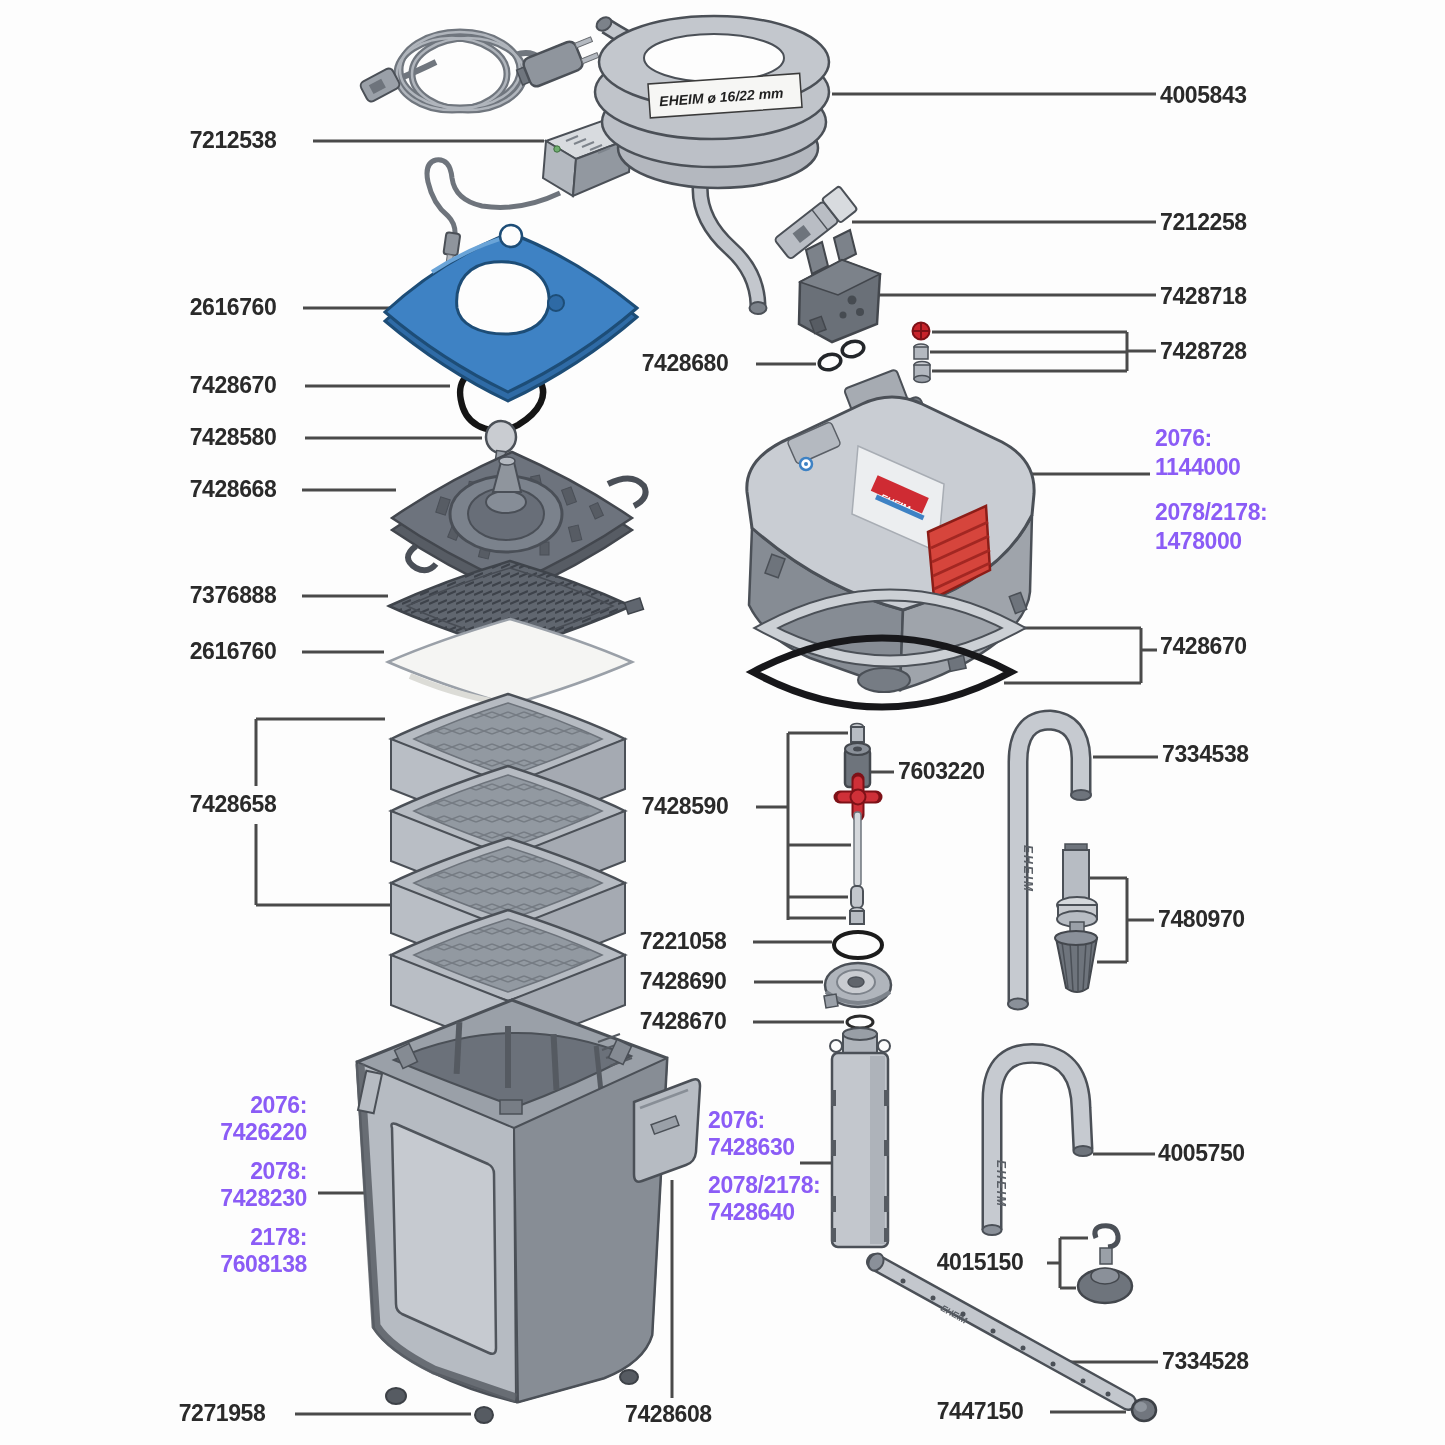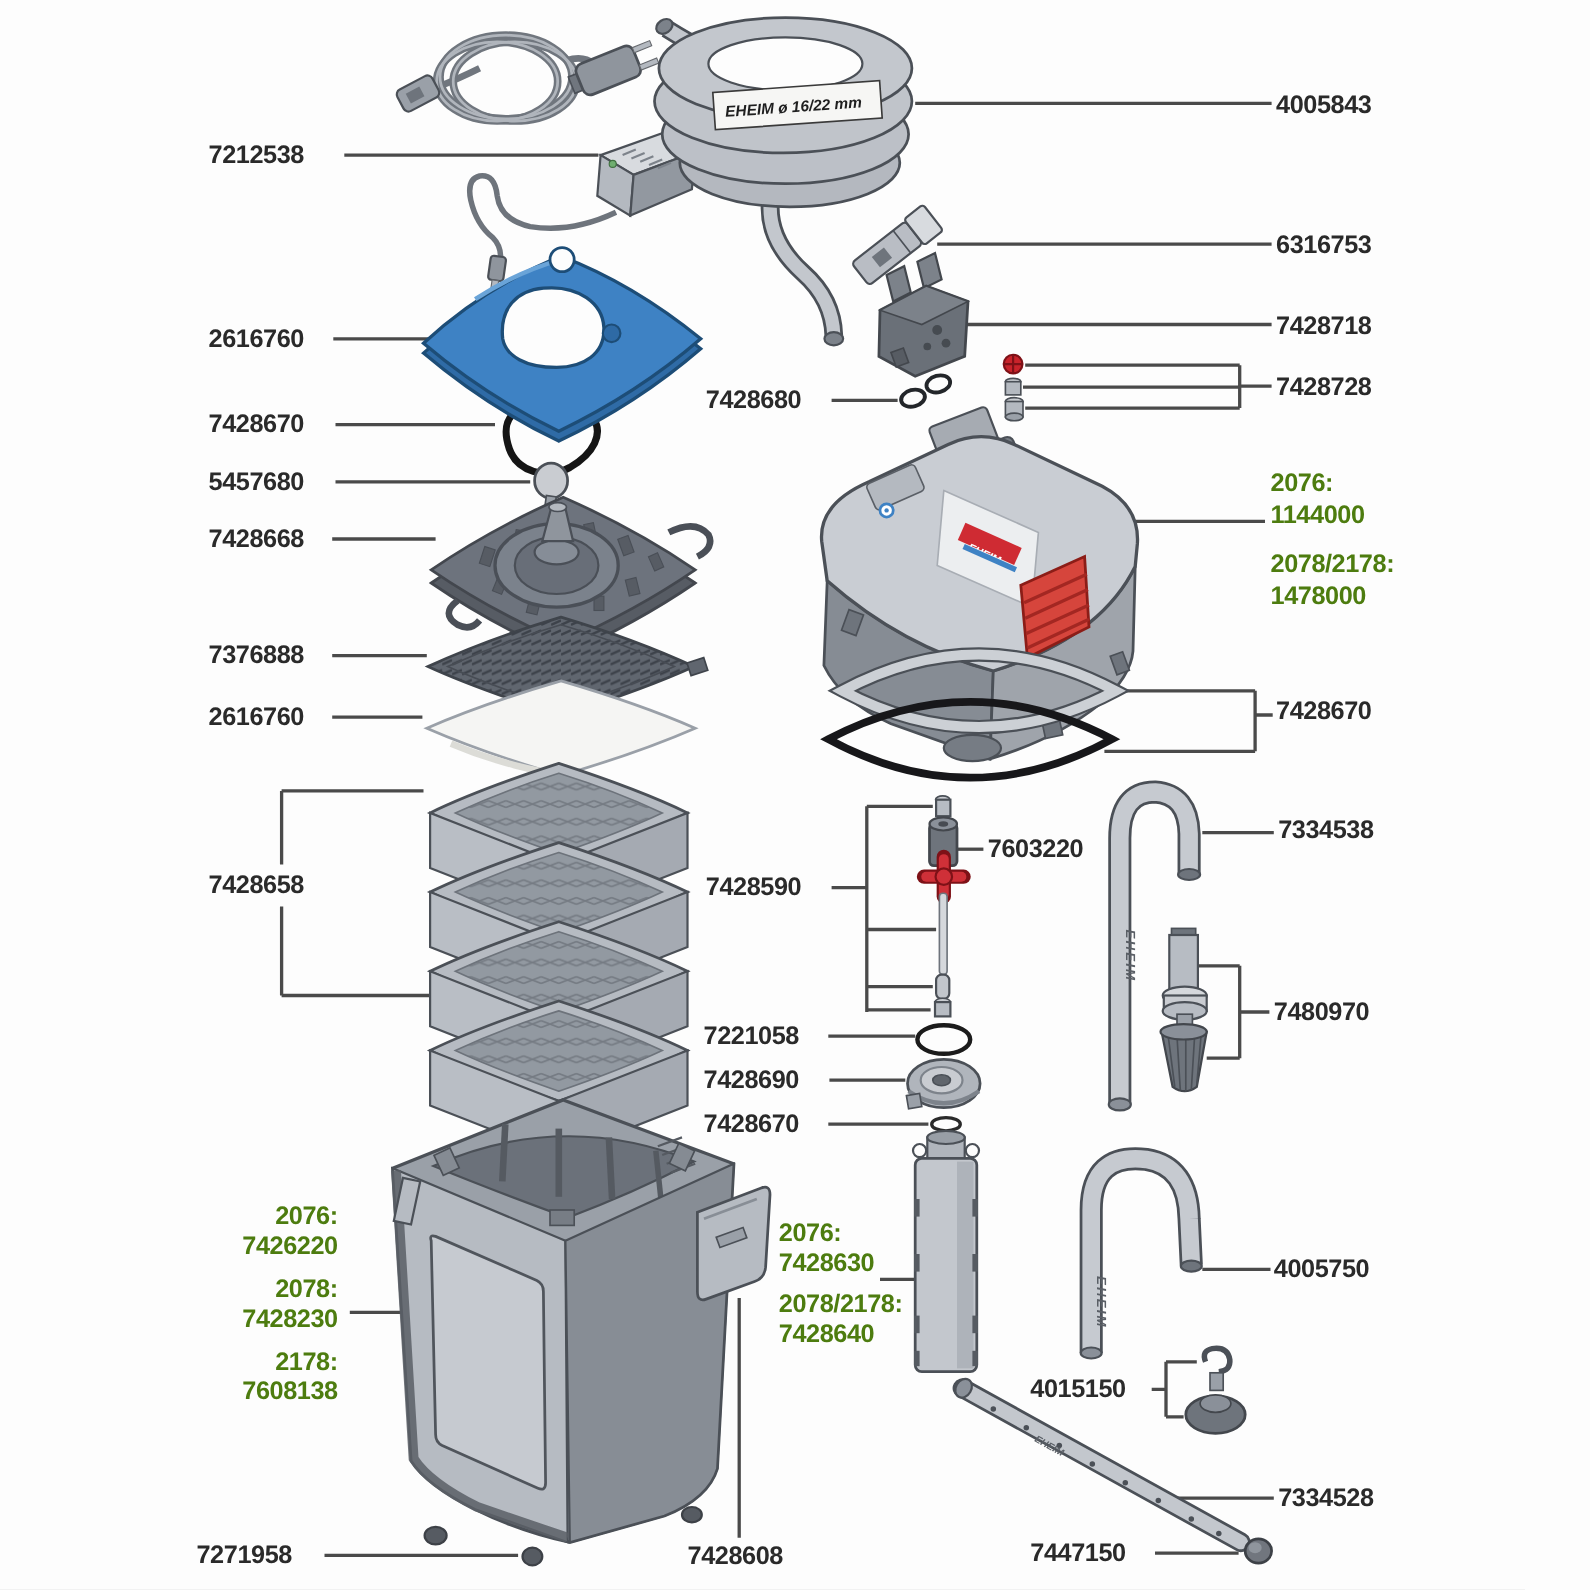--- a/index.html
+++ b/index.html
@@ -3,21 +3,21 @@
 <meta charset="utf-8">
 <style>
   html,body{margin:0;padding:0;background:#e9e9e9;}
   .canvas{position:relative;width:1445px;height:1445px;background:#fdfdfd;overflow:hidden;
           font-family:"Liberation Sans",sans-serif;}
   .art{position:absolute;left:0;top:0;}
   .lbl{position:absolute;font-size:23px;font-weight:700;color:#2a2a2a;letter-spacing:-0.4px;
        line-height:25px;white-space:nowrap;text-align:center;}
   .r{text-align:center;}
   .c{text-align:left;}
-  .grp{position:absolute;font-size:23px;font-weight:700;color:#4d7c0f;letter-spacing:-0.4px;line-height:26px;}
+  .grp{position:absolute;font-size:23px;font-weight:700;color:#8b5cf6;letter-spacing:-0.4px;line-height:26px;}
   .grp div{white-space:nowrap;}
   .grp .gap{height:14px;}
   .grp.right-a div{text-align:right;}
   .grp.head-grp{line-height:29px;}
   .grp.head-grp .gap{height:16px;}
   .grp.can-grp{line-height:27px;}
   .grp.can-grp .gap{height:12px;}
   .grp.pf-grp{line-height:27px;}
   .grp.pf-grp .gap{height:11px;}
   svg text{font-family:"Liberation Sans",sans-serif;}
@@ -395,37 +395,37 @@
 
 <g>
   <ellipse cx="1144" cy="1410" rx="12" ry="11" fill="#71767e" stroke="#3d4147" stroke-width="2.5"></ellipse>
   <ellipse cx="1141" cy="1407" rx="6" ry="5" fill="#8f959d"></ellipse>
 </g>
 </svg>
 
 <div class="lbl r" style="left:168px;top:128px;width:130px">7212538</div>
 <div class="lbl r" style="left:168px;top:295px;width:130px">2616760</div>
 <div class="lbl r" style="left:168px;top:373px;width:130px">7428670</div>
-<div class="lbl r" style="left:168px;top:425px;width:130px">5457680</div>
+<div class="lbl r" style="left:168px;top:425px;width:130px">7428580</div>
 <div class="lbl r" style="left:168px;top:477px;width:130px">7428668</div>
 <div class="lbl r" style="left:168px;top:583px;width:130px">7376888</div>
 <div class="lbl r" style="left:168px;top:639px;width:130px">2616760</div>
 <div class="lbl r" style="left:168px;top:792px;width:130px">7428658</div>
 <div class="lbl r" style="left:157px;top:1401px;width:130px">7271958</div>
 <div class="lbl c" style="left:625px;top:1402px;width:95px">7428608</div>
 
 <div class="lbl r" style="left:620px;top:351px;width:130px">7428680</div>
 <div class="lbl r" style="left:620px;top:794px;width:130px">7428590</div>
 <div class="lbl" style="left:898px;top:759px">7603220</div>
 <div class="lbl r" style="left:618px;top:929px;width:130px">7221058</div>
 <div class="lbl r" style="left:618px;top:969px;width:130px">7428690</div>
 <div class="lbl r" style="left:618px;top:1009px;width:130px">7428670</div>
 
 <div class="lbl" style="left:1160px;top:83px">4005843</div>
-<div class="lbl" style="left:1160px;top:210px">6316753</div>
+<div class="lbl" style="left:1160px;top:210px">7212258</div>
 <div class="lbl" style="left:1160px;top:284px">7428718</div>
 <div class="lbl" style="left:1160px;top:339px">7428728</div>
 <div class="lbl" style="left:1160px;top:634px">7428670</div>
 <div class="lbl" style="left:1162px;top:742px">7334538</div>
 <div class="lbl" style="left:1158px;top:907px">7480970</div>
 <div class="lbl" style="left:1158px;top:1141px">4005750</div>
 <div class="lbl r" style="left:915px;top:1250px;width:130px">4015150</div>
 <div class="lbl" style="left:1162px;top:1349px">7334528</div>
 <div class="lbl r" style="left:915px;top:1399px;width:130px">7447150</div>
 

